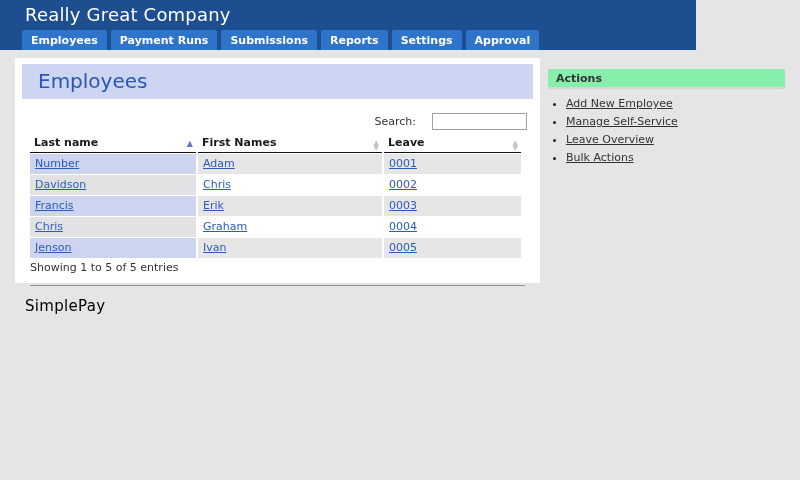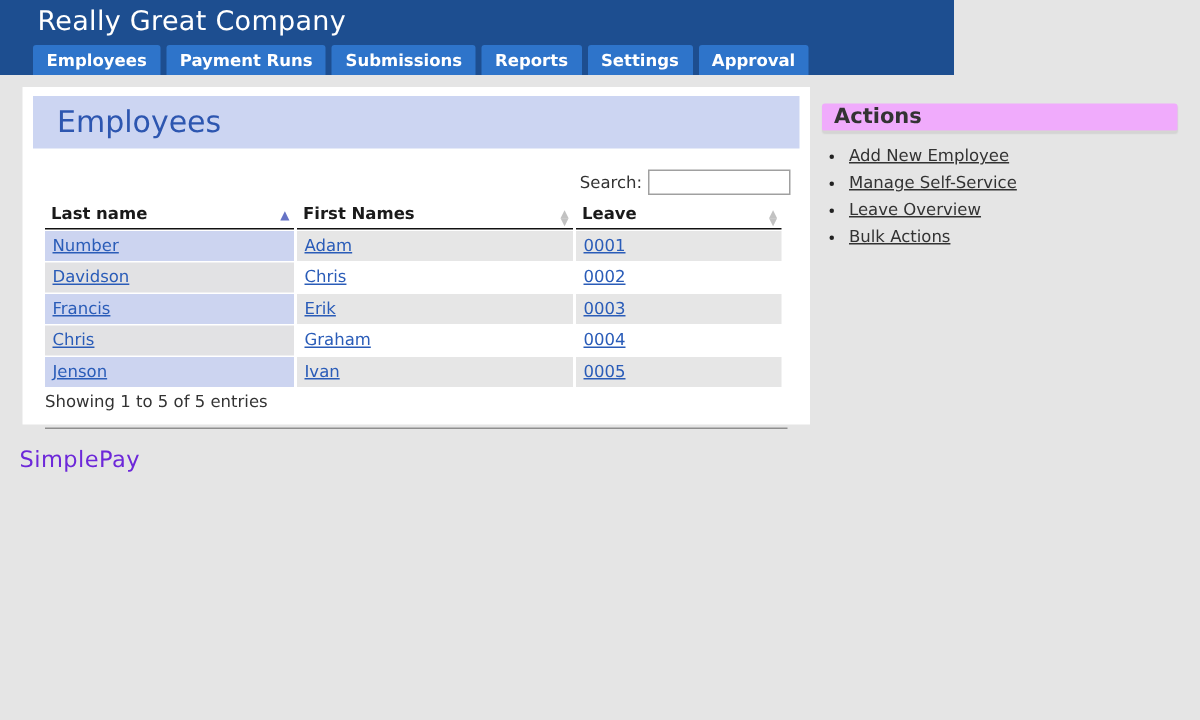--- a/index.html
+++ b/index.html
@@ -6,21 +6,21 @@
   html,body { width:800px; height:480px; }
   body {
     font-family:"DejaVu Sans","Liberation Sans",sans-serif;
     background:#e5e5e5;
     position:relative;
     overflow:hidden;
   }
 
   
   .app-header {
-    position:absolute; top:0; left:0; width:636px; height:50px;
+    position:absolute; top:0; left:0; width:696px; height:50px;
     background:#1d4e90;
   }
   .app-title {
     position:absolute; left:25px; top:4px;
     color:#ffffff; font-size:18px; font-weight:normal; letter-spacing:.2px;
   }
   .nav-tabs {
     position:absolute; left:22px; bottom:0; display:flex;
   }
   .nav-tab {
@@ -41,21 +41,21 @@
     background:#ccd5f2;
   }
   .page-band h1 {
     font-size:20px; font-weight:normal; color:#2d56b0;
     line-height:35px; padding-left:16px;
   }
   .search-row {
     margin:14px 13px 2px 0; height:18px;
     text-align:right; font-size:11px; color:#333;
   }
-  .search-row label { margin-right:4px; vertical-align:middle; }
+  .search-row label { margin-right:16px; vertical-align:middle; }
   .search-row input {
     width:95px; height:17px; border:1px solid #a0a0a0;
     font-size:11px; padding:1px 3px; vertical-align:middle; background:#fff;
   }
 
   table.emp {
     margin-left:13px; width:495px;
     border-collapse:separate; border-spacing:2px 1px;
     table-layout:fixed;
   }
@@ -83,34 +83,34 @@
     font-size:11px; color:#333; margin:2px 0 0 15px;
   }
   .card hr {
     border:none; border-top:1px solid #8f8f8f;
     margin:11px 15px 0 15px;
   }
 
   
   .actions { position:absolute; left:548px; top:69px; width:237px; }
   .actions-header {
-    background:#f0abfc; height:19px; line-height:19px;
-    font-size:14px; font-weight:bold; color:#333;
+    background:#86efac; height:19px; line-height:19px;
+    font-size:11px; font-weight:bold; color:#333;
     padding-left:8px; border-radius:2px;
     border-bottom:1px solid #d6d6d2;
     box-shadow:0 1px 1px rgba(0,0,0,0.08);
   }
   .actions ul { margin:9px 0 0 0; padding-left:18px; list-style:disc; }
   .actions li { font-size:11px; color:#222; margin-bottom:5px; }
   .actions a { color:#333; text-decoration:underline; cursor:pointer; }
 
   
   .brand {
-    position:absolute; left:13px; top:297px;
-    font-size:15px; color:#6d28d9; letter-spacing:.3px;
+    position:absolute; left:25px; top:297px;
+    font-size:15px; color:#000000; letter-spacing:.3px;
   }
 </style>
 </head>
 <body>
 
 <div class="app-header">
   <div class="app-title">Really Great Company</div>
   <div class="nav-tabs">
     <div class="nav-tab">Employees</div>
     <div class="nav-tab">Payment Runs</div>

